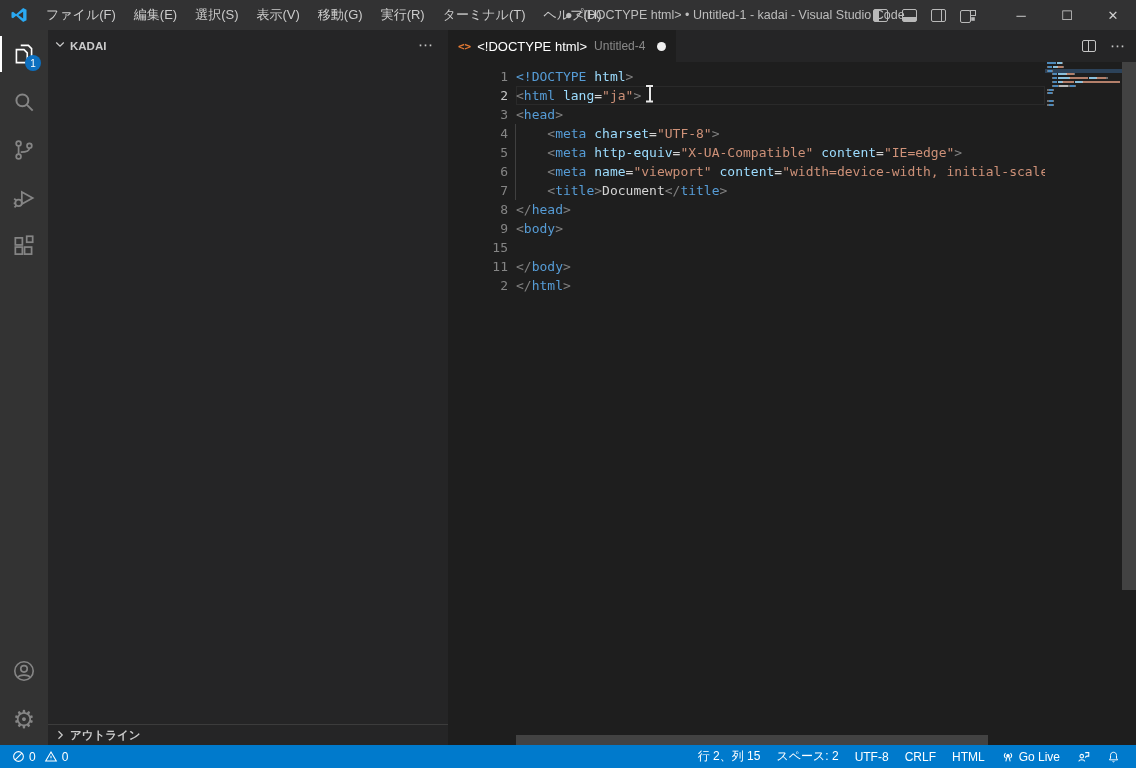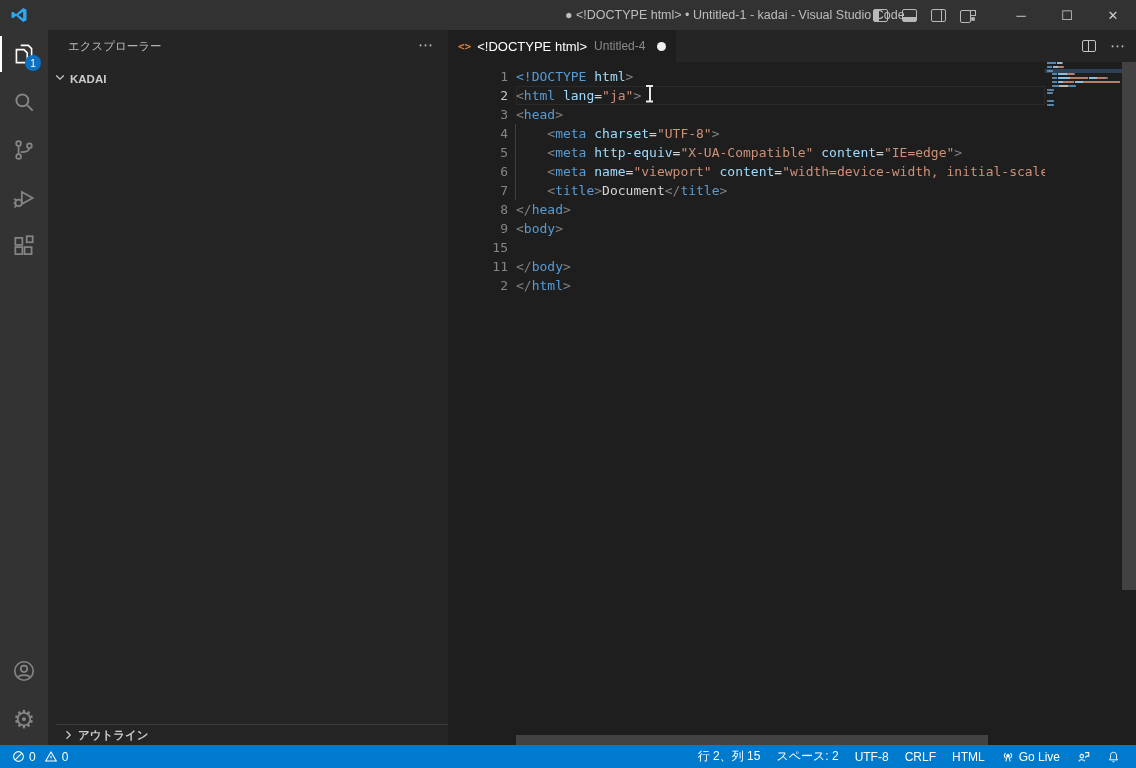--- a/index.html
+++ b/index.html
@@ -38,21 +38,21 @@
     background:#0d70c0; color:#fff; font-size:10px; display:flex; align-items:center; justify-content:center; padding:0 3px; }
   .gear-glyph { font-size:25px; line-height:1; }
 
   
   .sidebar { position:absolute; left:48px; top:30px; width:400px; bottom:23px; background:#252526; color:#cccccc; }
   .sidebar-header { height:33px; display:flex; align-items:center; padding-left:20px; font-size:11.5px; color:#bbbbbb; }
   .sidebar-actions { position:absolute; right:14px; top:6px; color:#c5c5c5; font-size:15px; letter-spacing:1px; }
   .section-row { height:22px; display:flex; align-items:flex-end; font-size:11.5px; font-weight:bold;
     color:#cccccc; padding-left:4px; }
   .section-row .chev { width:16px; height:16px; display:flex; align-items:center; justify-content:center; margin-right:2px; }
-  .bottom-sections { position:absolute; left:8px; right:0; bottom:0; }
+  .bottom-sections { position:absolute; left:0; right:0; bottom:0; }
   .bottom-row { height:21px; display:flex; align-items:center; font-size:11.5px; font-weight:bold;
     border-top:1px solid #3c3c3c; padding-left:4px; color:#cccccc; }
 
   
   .editor { position:absolute; left:448px; top:30px; right:0; bottom:23px; background:#1e1e1e; }
   .tabbar { position:absolute; left:0; top:0; right:0; height:32px; background:#252526; display:flex; }
   .tab { height:32px; background:#1e1e1e; display:flex; align-items:center; padding:0 10px 0 10px; }
   .tab-icon { color:#e37933; font-family:"DejaVu Sans Mono", monospace; font-size:11px; font-weight:bold; margin-right:6px; }
   .tab-label { color:#ffffff; font-size:13px; }
   .tab-desc { color:#8a8a8a; font-size:12px; margin-left:7px; }
@@ -97,20 +97,30 @@
 </style>
 </head>
 <body>
 
 <div class="titlebar">
   <div class="vscode-logo">
     <svg width="18" height="18" viewBox="0 0 24 24">
       <path fill="#2aa9f2" d="M17.5 2.6 22 4.9v14.2l-4.5 2.3L8.2 13 4 16.4l-2-1V8.6l2-1 4.2 3.4zM17.5 7.5 11 12l6.5 4.5z"></path>
     </svg>
   </div>
+  <div class="menubar" id="menubar">
+      <div class="menu-item">ファイル(F)</div>
+      <div class="menu-item">編集(E)</div>
+      <div class="menu-item">選択(S)</div>
+      <div class="menu-item">表示(V)</div>
+      <div class="menu-item">移動(G)</div>
+      <div class="menu-item">実行(R)</div>
+      <div class="menu-item">ターミナル(T)</div>
+      <div class="menu-item">ヘルプ(H)</div>
+    </div>
   <div class="window-title">● &lt;!DOCTYPE html&gt; • Untitled-1 - kadai - Visual Studio Code</div>
   <div class="tb-right">
     <div class="layout-icons">
       <div class="lyt lyt-left"></div>
       <div class="lyt lyt-bottom"></div>
       <div class="lyt lyt-right"></div>
       <div class="lyt lyt-grid"></div>
     </div>
     <div class="win-btn">─</div>
     <div class="win-btn">☐</div>
@@ -164,21 +174,20 @@
           <path d="M6.3 18.2c1.2-3.2 10.2-3.2 11.4 0"></path>
       </svg>
     </div>
     <div class="act-item">
       <span class="gear-glyph">⚙</span>
     </div>
   </div>
 </div>
 
 <div class="sidebar">
-  <div class="sidebar-header">エクスプローラー</div>
   <div class="sidebar-actions">⋯</div>
   <div class="section-row">
     <span class="chev">
       <svg width="12" height="12" viewBox="0 0 16 16" fill="none" stroke="#cccccc" stroke-width="1.6">
           <path d="M3 6l5 5 5-5"></path>
         </svg>
     </span>
     <span>KADAI</span>
   </div>
   <div class="bottom-sections">

